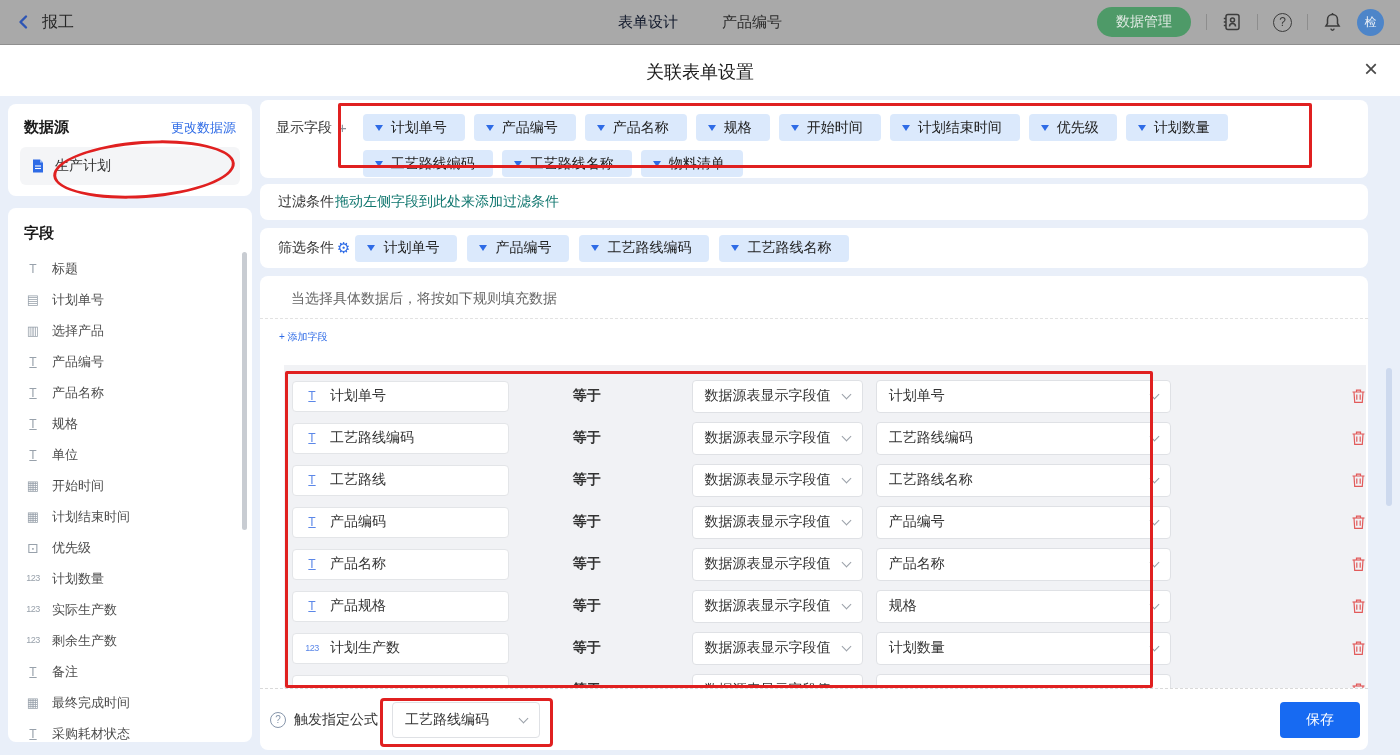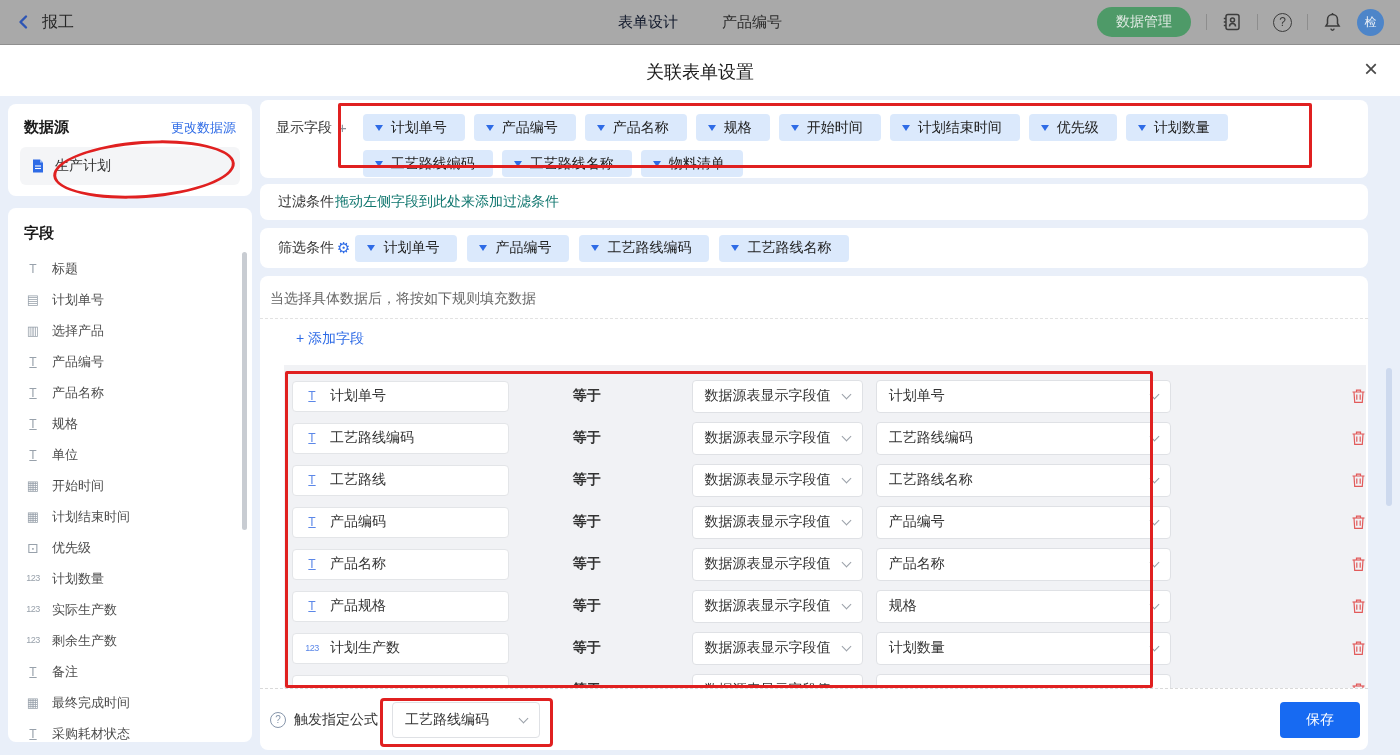--- a/index.html
+++ b/index.html
@@ -76,23 +76,23 @@
 
   .p-filter { left:260px; top:88px; width:1108px; height:36px; display:flex; align-items:center; padding:0 18px; }
   .placeholder { color:#0f766e; font-size:14px; margin-left:1px;text-align:center; }
 
   .p-screen { left:260px; top:132px; width:1108px; height:40px; display:flex; align-items:center;
               padding:0 18px; gap:1px; }
   .gear { color:#2e6be6; font-size:15px; margin-left:2px; cursor:pointer; }
   .screen-tags { display:flex; gap:10px; margin-left:4px; }
 
   .p-rules { left:260px; top:180px; width:1108px; height:474px; overflow:hidden; }
-  .hint { position:absolute; left:10px; top:14px; font-size:14px; color:#666; }
+  .hint { position:absolute; left:31px; top:14px; font-size:14px; color:#666; }
   .dash1 { position:absolute; left:0; right:0; top:42px; border-top:1px dashed #e2e2e2; }
-  .add-field { position:absolute; left:36px; top:54px; font-size:14px; color:#2e6be6; cursor:pointer; }
+  .add-field { position:absolute; left:19px; top:54px; font-size:10px; color:#2e6be6; cursor:pointer; }
   .rules-scroll { position:absolute; left:24px; top:89px; width:1082px; height:323px;
                   background:#f1f2f5; overflow:hidden; padding-top:10px; }
   .rule-row { display:flex; align-items:center; height:42px; padding-left:8px; }
   .field-box { width:218px; height:31px; background:#fff; border:1px solid #e3e5e8; border-radius:4px;
                display:flex; align-items:center; gap:9px; padding-left:10px; }
   .rule-row .fi { color:#5b87e8; }
   .fb-label { font-size:14px; color:#333; }
   .eq { margin-left:64px; width:30px; font-size:14px; font-weight:600; color:#333; }
   .dd { height:33px; background:#fff; border:1px solid #dfe1e5; border-radius:4px;
         display:flex; align-items:center; justify-content:space-between; padding:0 12px;

